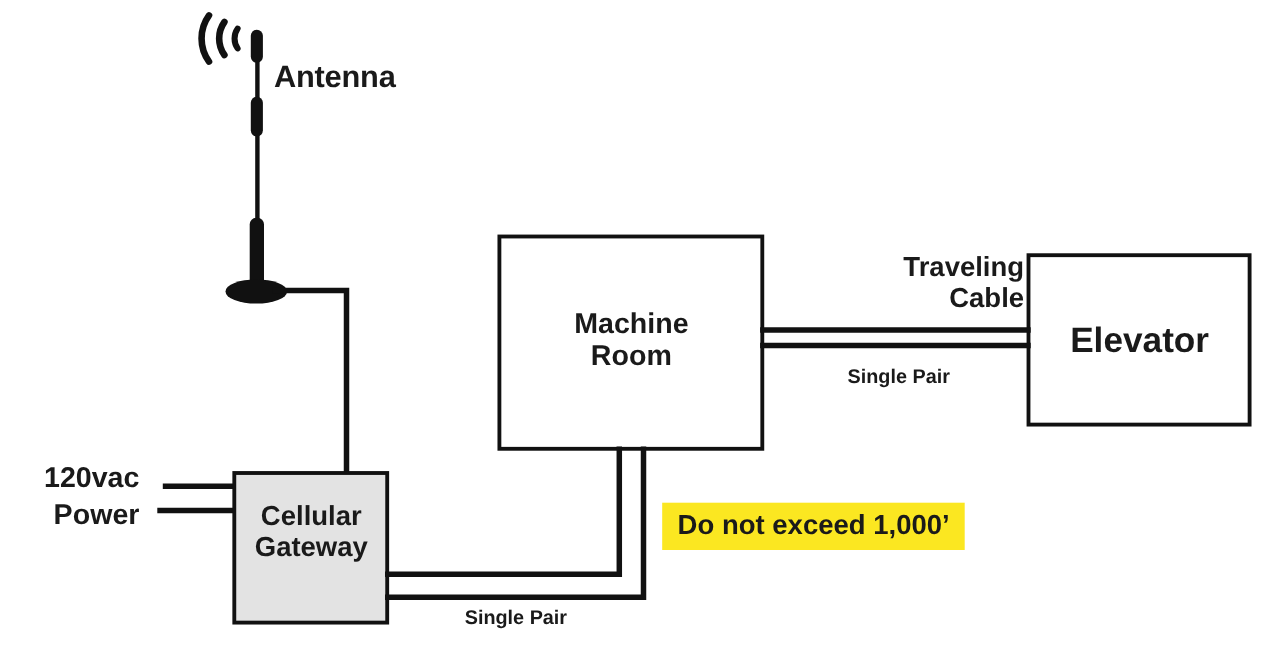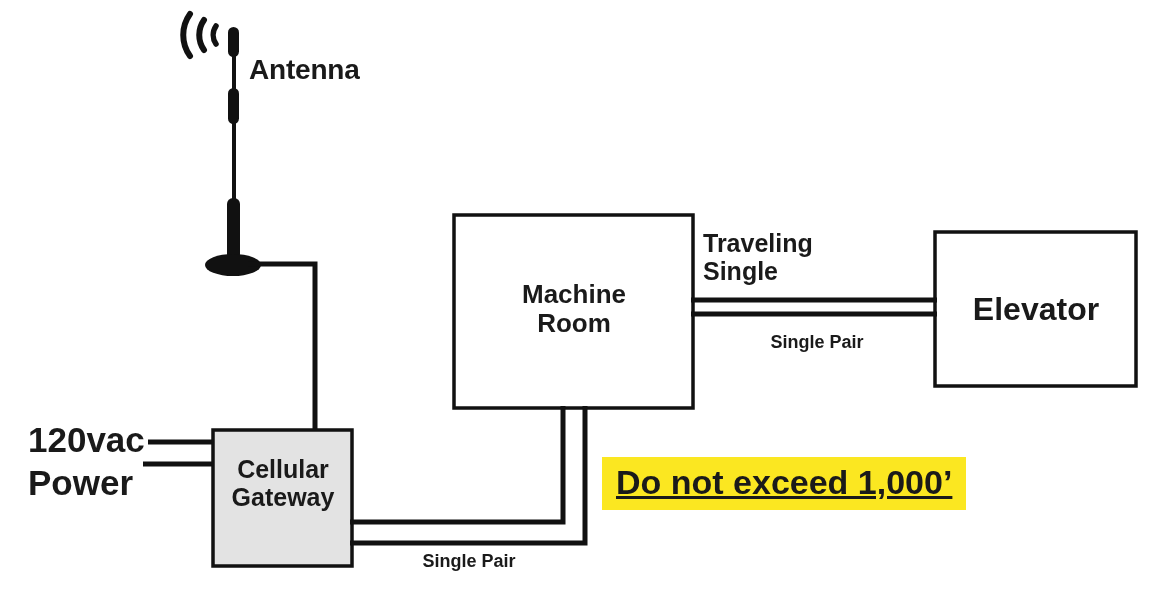--- a/index.html
+++ b/index.html
@@ -32,24 +32,24 @@
     white-space: nowrap;
     line-height: 1.12;
   }
   #label-antenna {
     left: 249px;
     top: 54px;
     font-size: 28px;
     letter-spacing: -0.2px;
   }
   #label-power {
-    left: 28px;
+    left: 40px;
     top: 420px;
-    font-size: 35px;
-    text-align: left;
+    font-size: 26px;
+    text-align: right;
   }
   #label-power .pline { display: block; }
   #label-power .pline2 { margin-top: 4px; }
   #label-gateway {
     left: 214px;
     top: 455px;
     width: 138px;
     font-size: 25px;
     text-align: center;
   }
@@ -60,21 +60,21 @@
     width: 238px;
     font-size: 26px;
     text-align: center;
   }
   #label-machineroom .mline { display: block; }
   #label-travelingcable {
     left: 703px;
     top: 229px;
     width: 228px;
     font-size: 25px;
-    text-align: left;
+    text-align: right;
   }
   #label-travelingcable .tline { display: block; }
   #label-singlepair-top {
     left: 703px;
     top: 332px;
     width: 228px;
     font-size: 18px;
     text-align: center;
   }
   #label-elevator {
@@ -91,25 +91,24 @@
     font-size: 18px;
     text-align: center;
   }
   #warning-note {
     position: absolute;
     left: 602px;
     top: 457px;
     padding: 6px 14px 8px 14px;
     background: #fbe721;
     color: #1a1a1a;
-    font-size: 34px;
+    font-size: 25px;
     font-weight: bold;
     font-family: "Liberation Sans", sans-serif;
     white-space: nowrap;
-    text-decoration: underline;
   }
 </style>
 </head>
 <body>
 
 <div id="diagram-root">
 
   <svg id="diagram-svg" viewBox="0 0 1158 596" xmlns="http://www.w3.org/2000/svg">
 
     <g fill="none" stroke="#111111" stroke-linecap="round">
@@ -163,21 +162,21 @@
     <span class="mline">Room</span>
   </div>
 
   <div class="lbl" id="label-gateway">
     <span class="gline">Cellular</span>
     <span class="gline">Gateway</span>
   </div>
 
   <div class="lbl" id="label-travelingcable">
     <span class="tline">Traveling</span>
-    <span class="tline">Single</span>
+    <span class="tline">Cable</span>
   </div>
 
   <div class="lbl" id="label-singlepair-top">Single Pair</div>
 
   <div class="lbl" id="label-elevator">Elevator</div>
 
   <div class="lbl" id="label-singlepair-bottom">Single Pair</div>
 
   <div id="warning-note">Do not exceed 1,000’</div>
 

